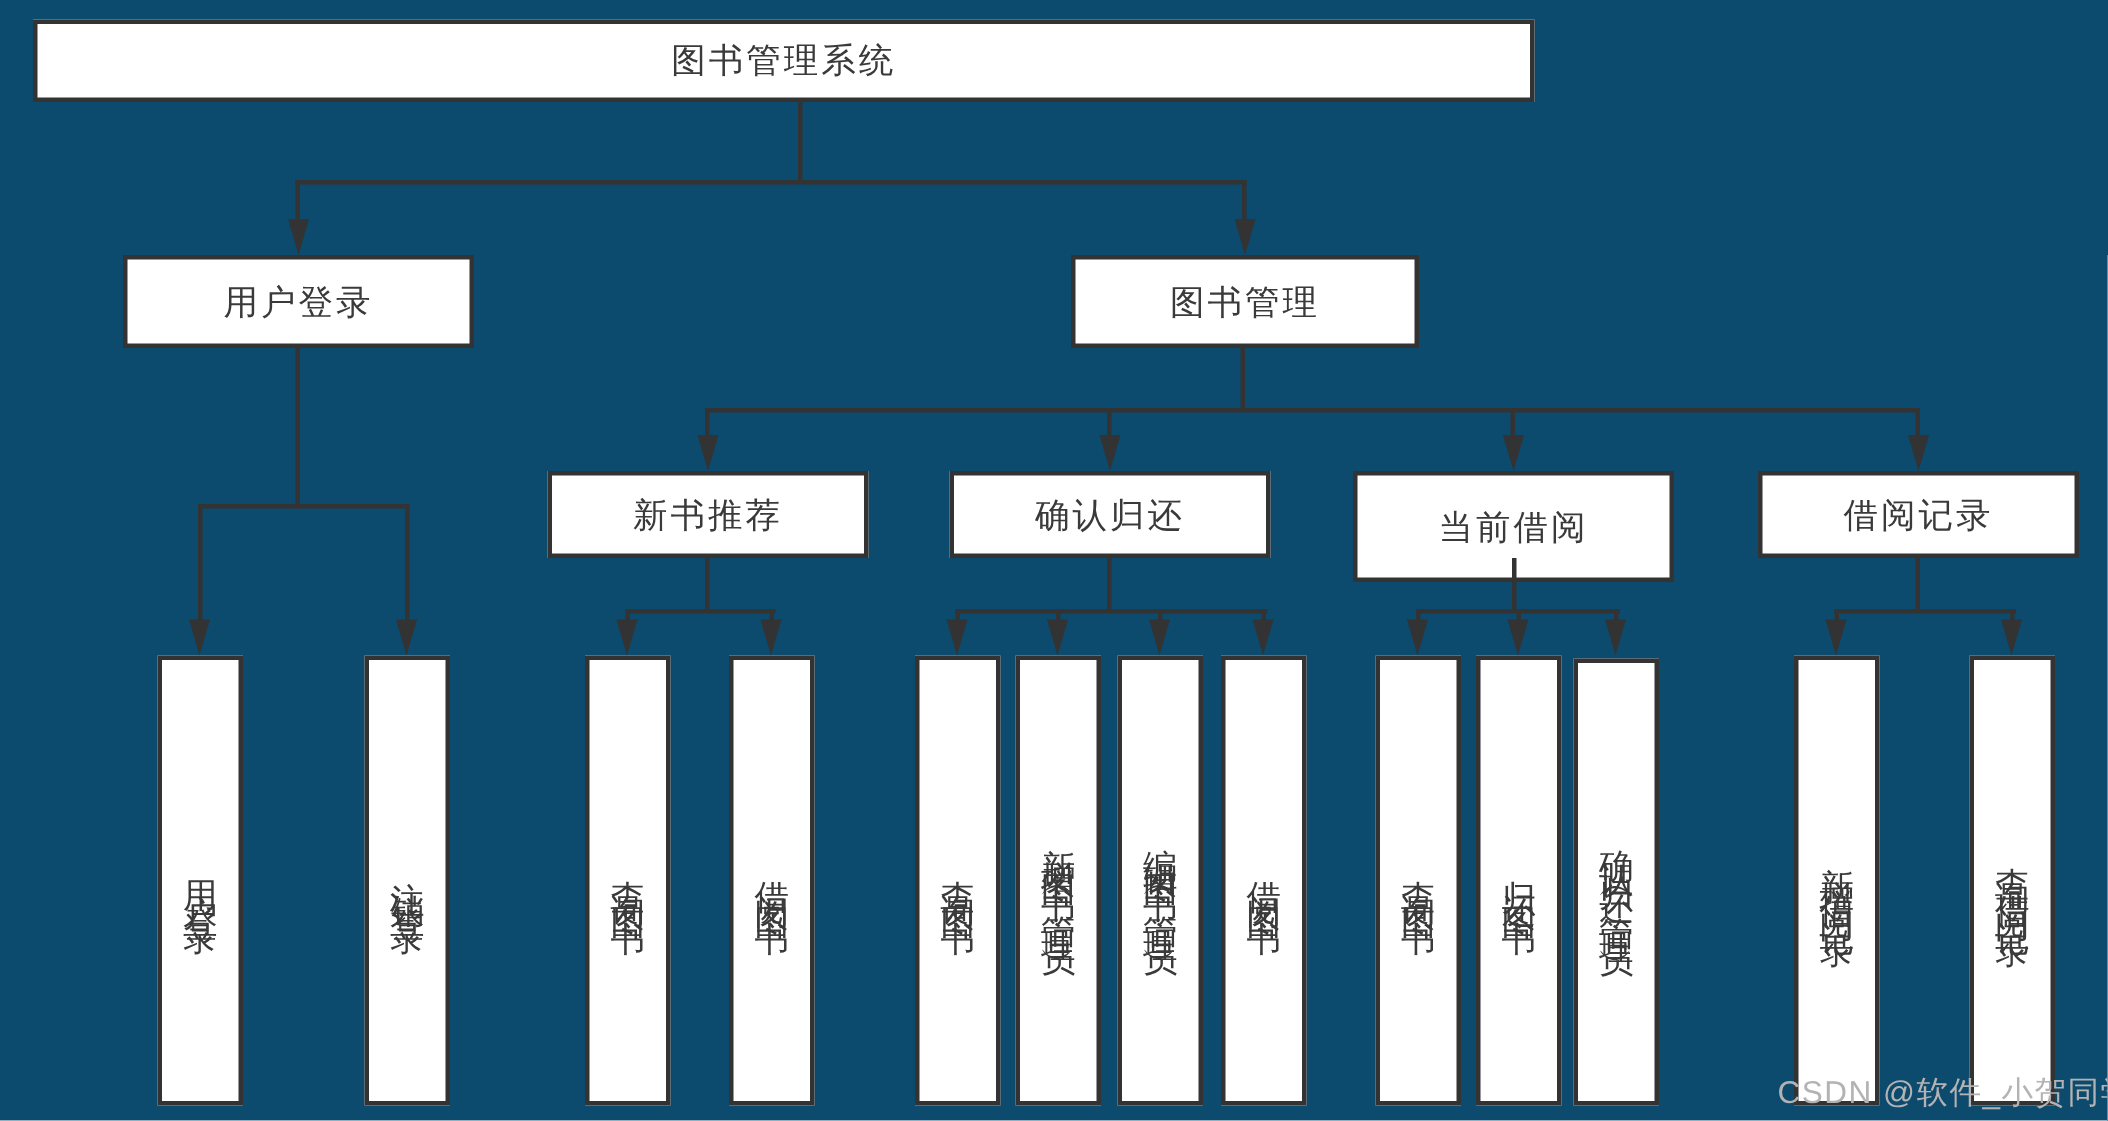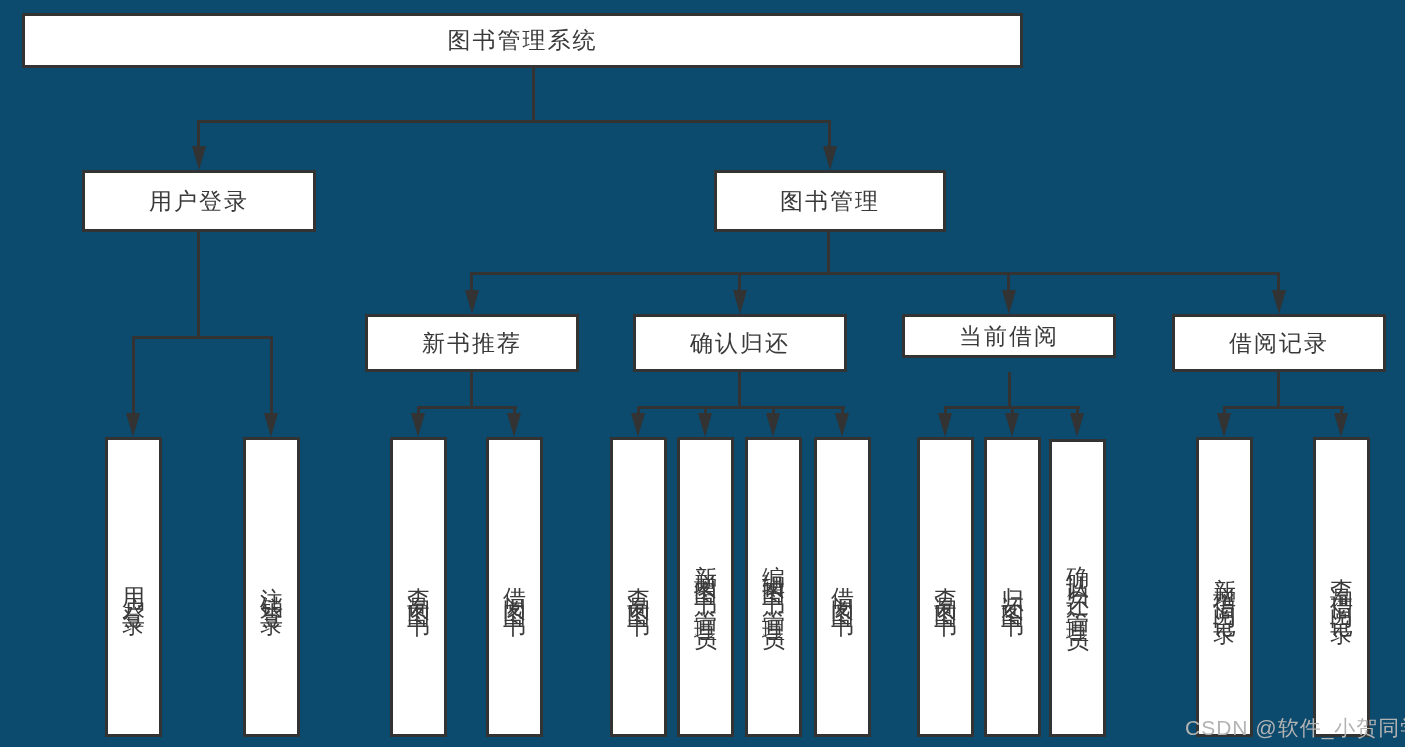--- a/index.html
+++ b/index.html
@@ -34,21 +34,21 @@
 
 <div class="canvas">
 
   <div class="box h" style="left:22px;top:13px;width:1001px;height:55px">图书管理系统</div>
 
   <div class="box h" style="left:82px;top:170px;width:234px;height:62px">用户登录</div>
   <div class="box h" style="left:365px;top:314px;width:214px;height:58px">新书推荐</div>
 
   <div class="box h" style="left:714px;top:170px;width:232px;height:62px">图书管理</div>
   <div class="box h" style="left:633px;top:314px;width:214px;height:58px">确认归还</div>
-  <div class="box h" style="left:902px;top:314px;width:214px;height:44px">当前借阅</div>
+  <div class="box h" style="left:902px;top:314px;width:214px;height:74px">当前借阅</div>
   <div class="box h" style="left:1172px;top:314px;width:214px;height:58px">借阅记录</div>
 
   <div class="box v" style="left:105px;top:437px;width:57px;height:300px">用户登录</div>
   <div class="box v" style="left:243px;top:437px;width:57px;height:300px">注销登录</div>
 
   <div class="box v" style="left:390px;top:437px;width:57px;height:300px">查询图书</div>
   <div class="box v" style="left:486px;top:437px;width:57px;height:300px">借阅图书</div>
 
   <div class="box v" style="left:610px;top:437px;width:57px;height:300px">查询图书</div>
   <div class="box v" style="left:677px;top:437px;width:57px;height:300px">新增图书（管理员）</div>

